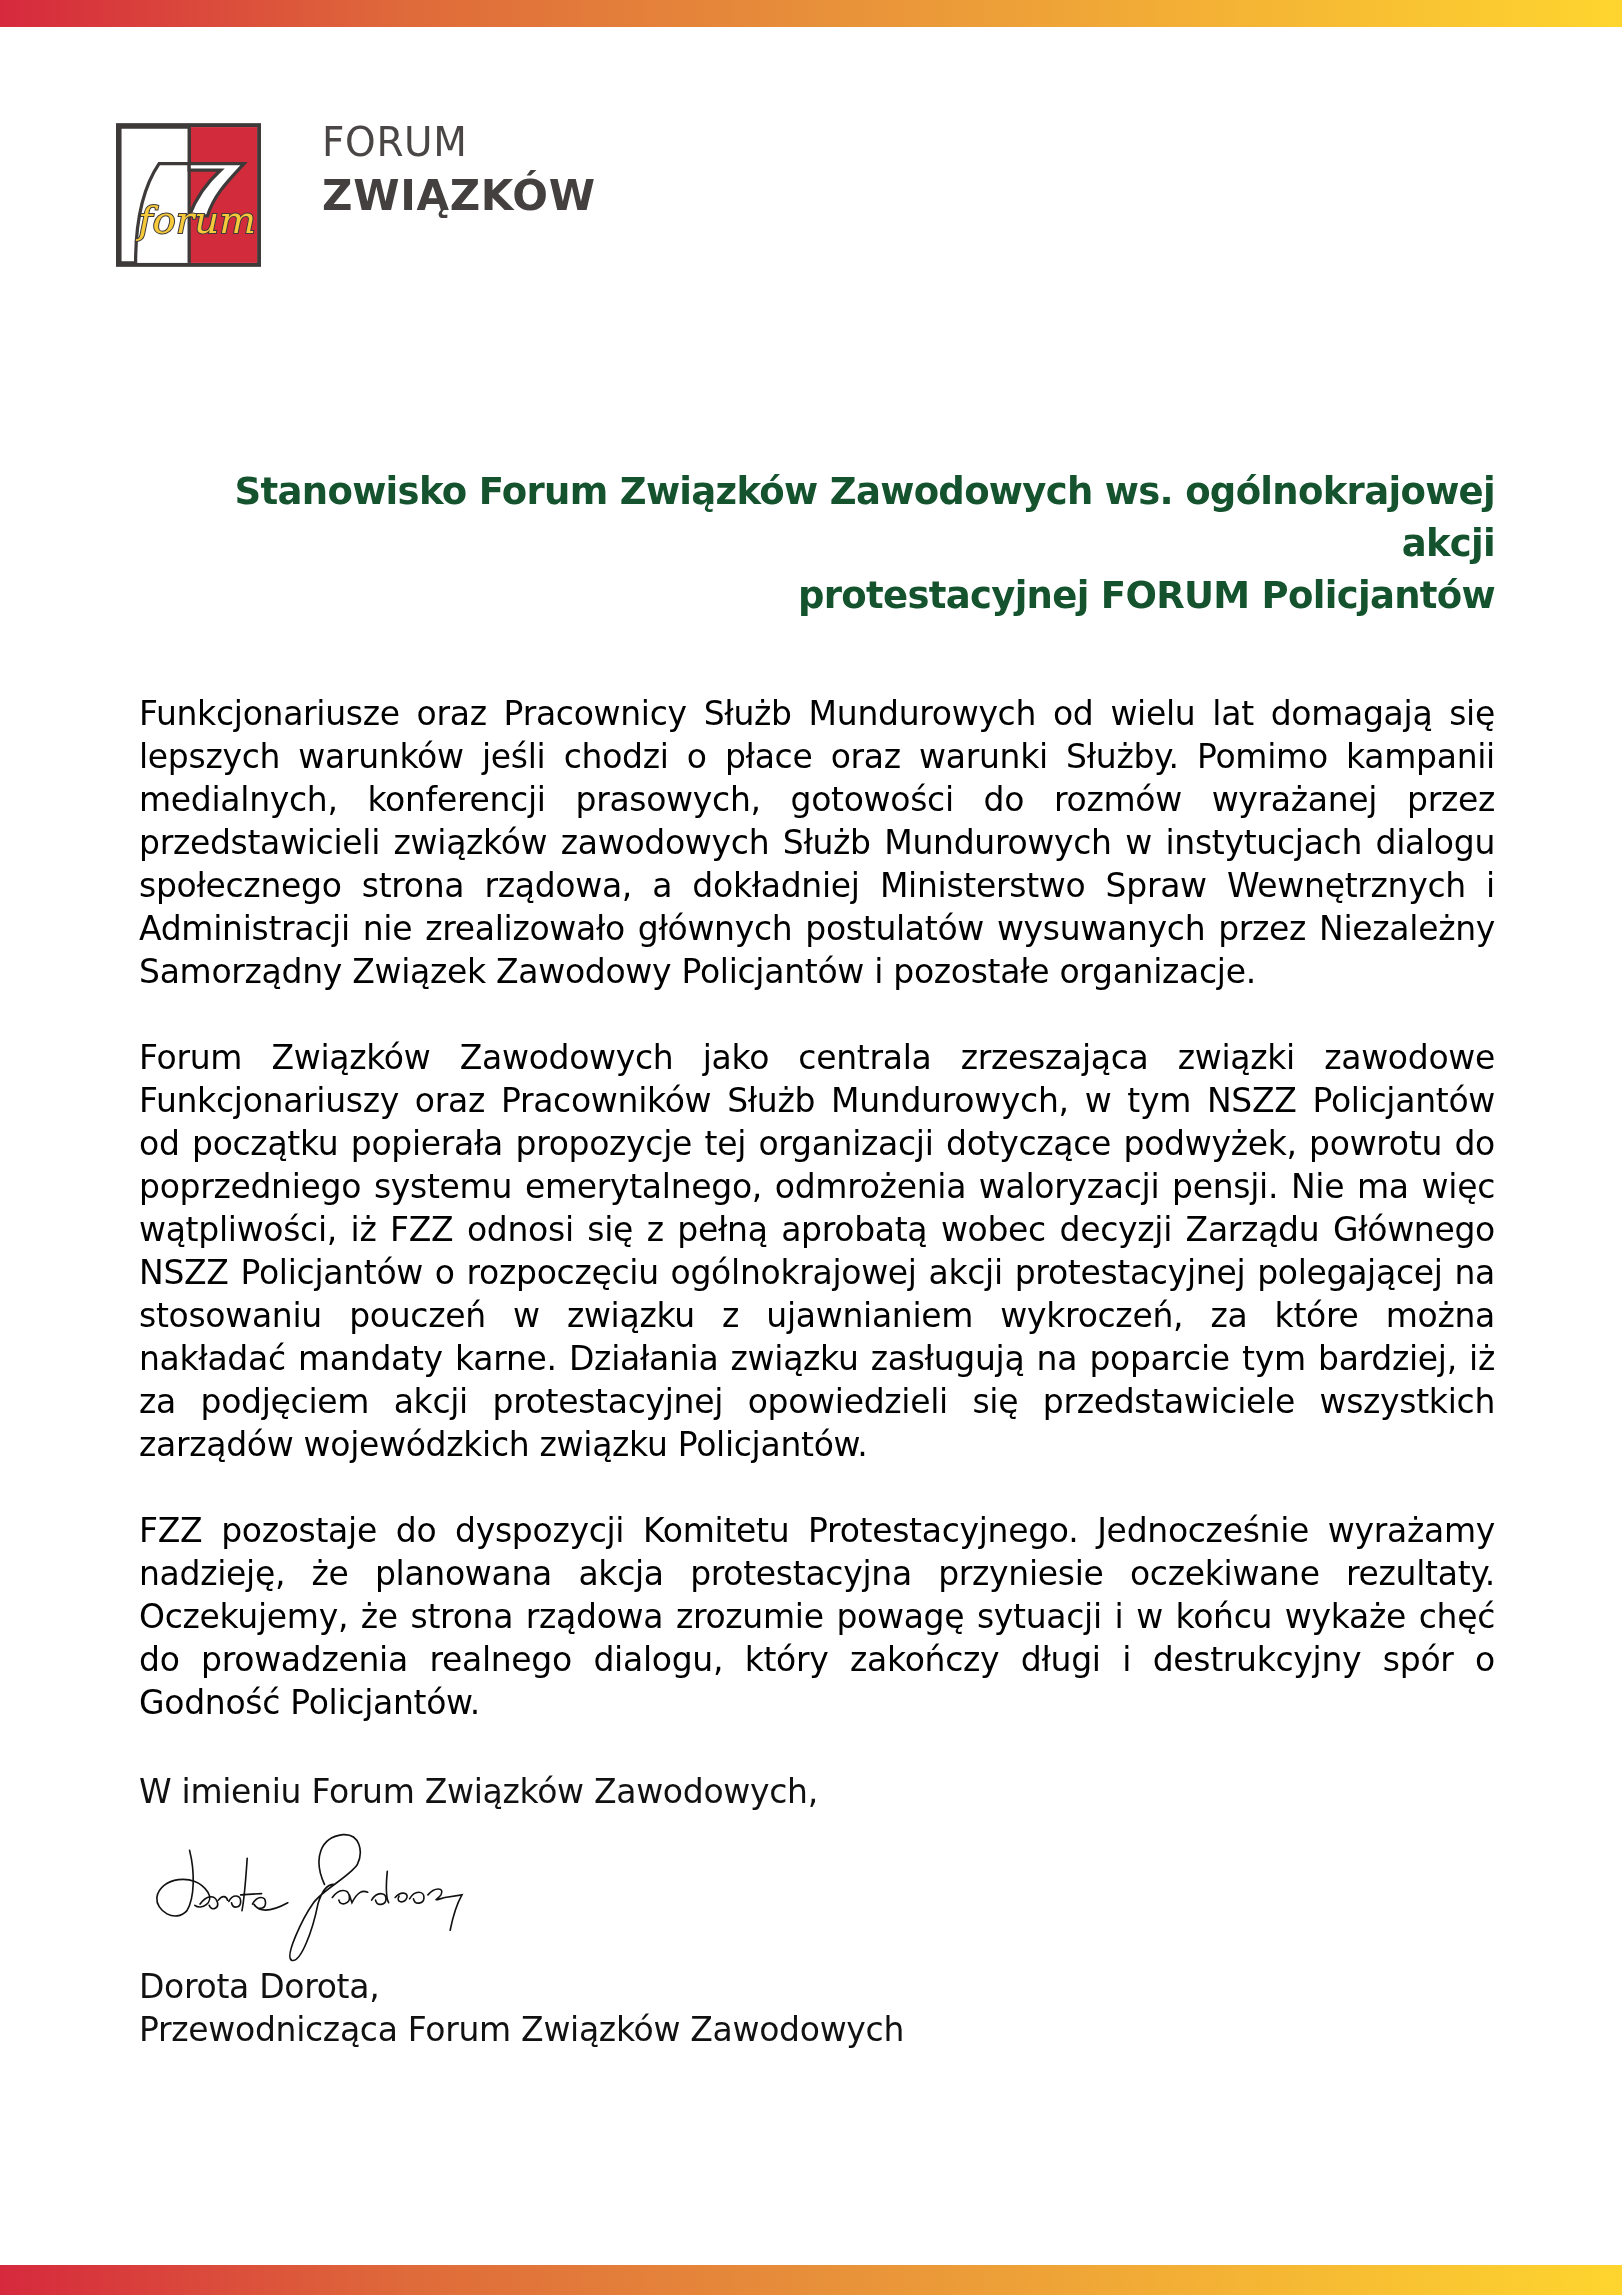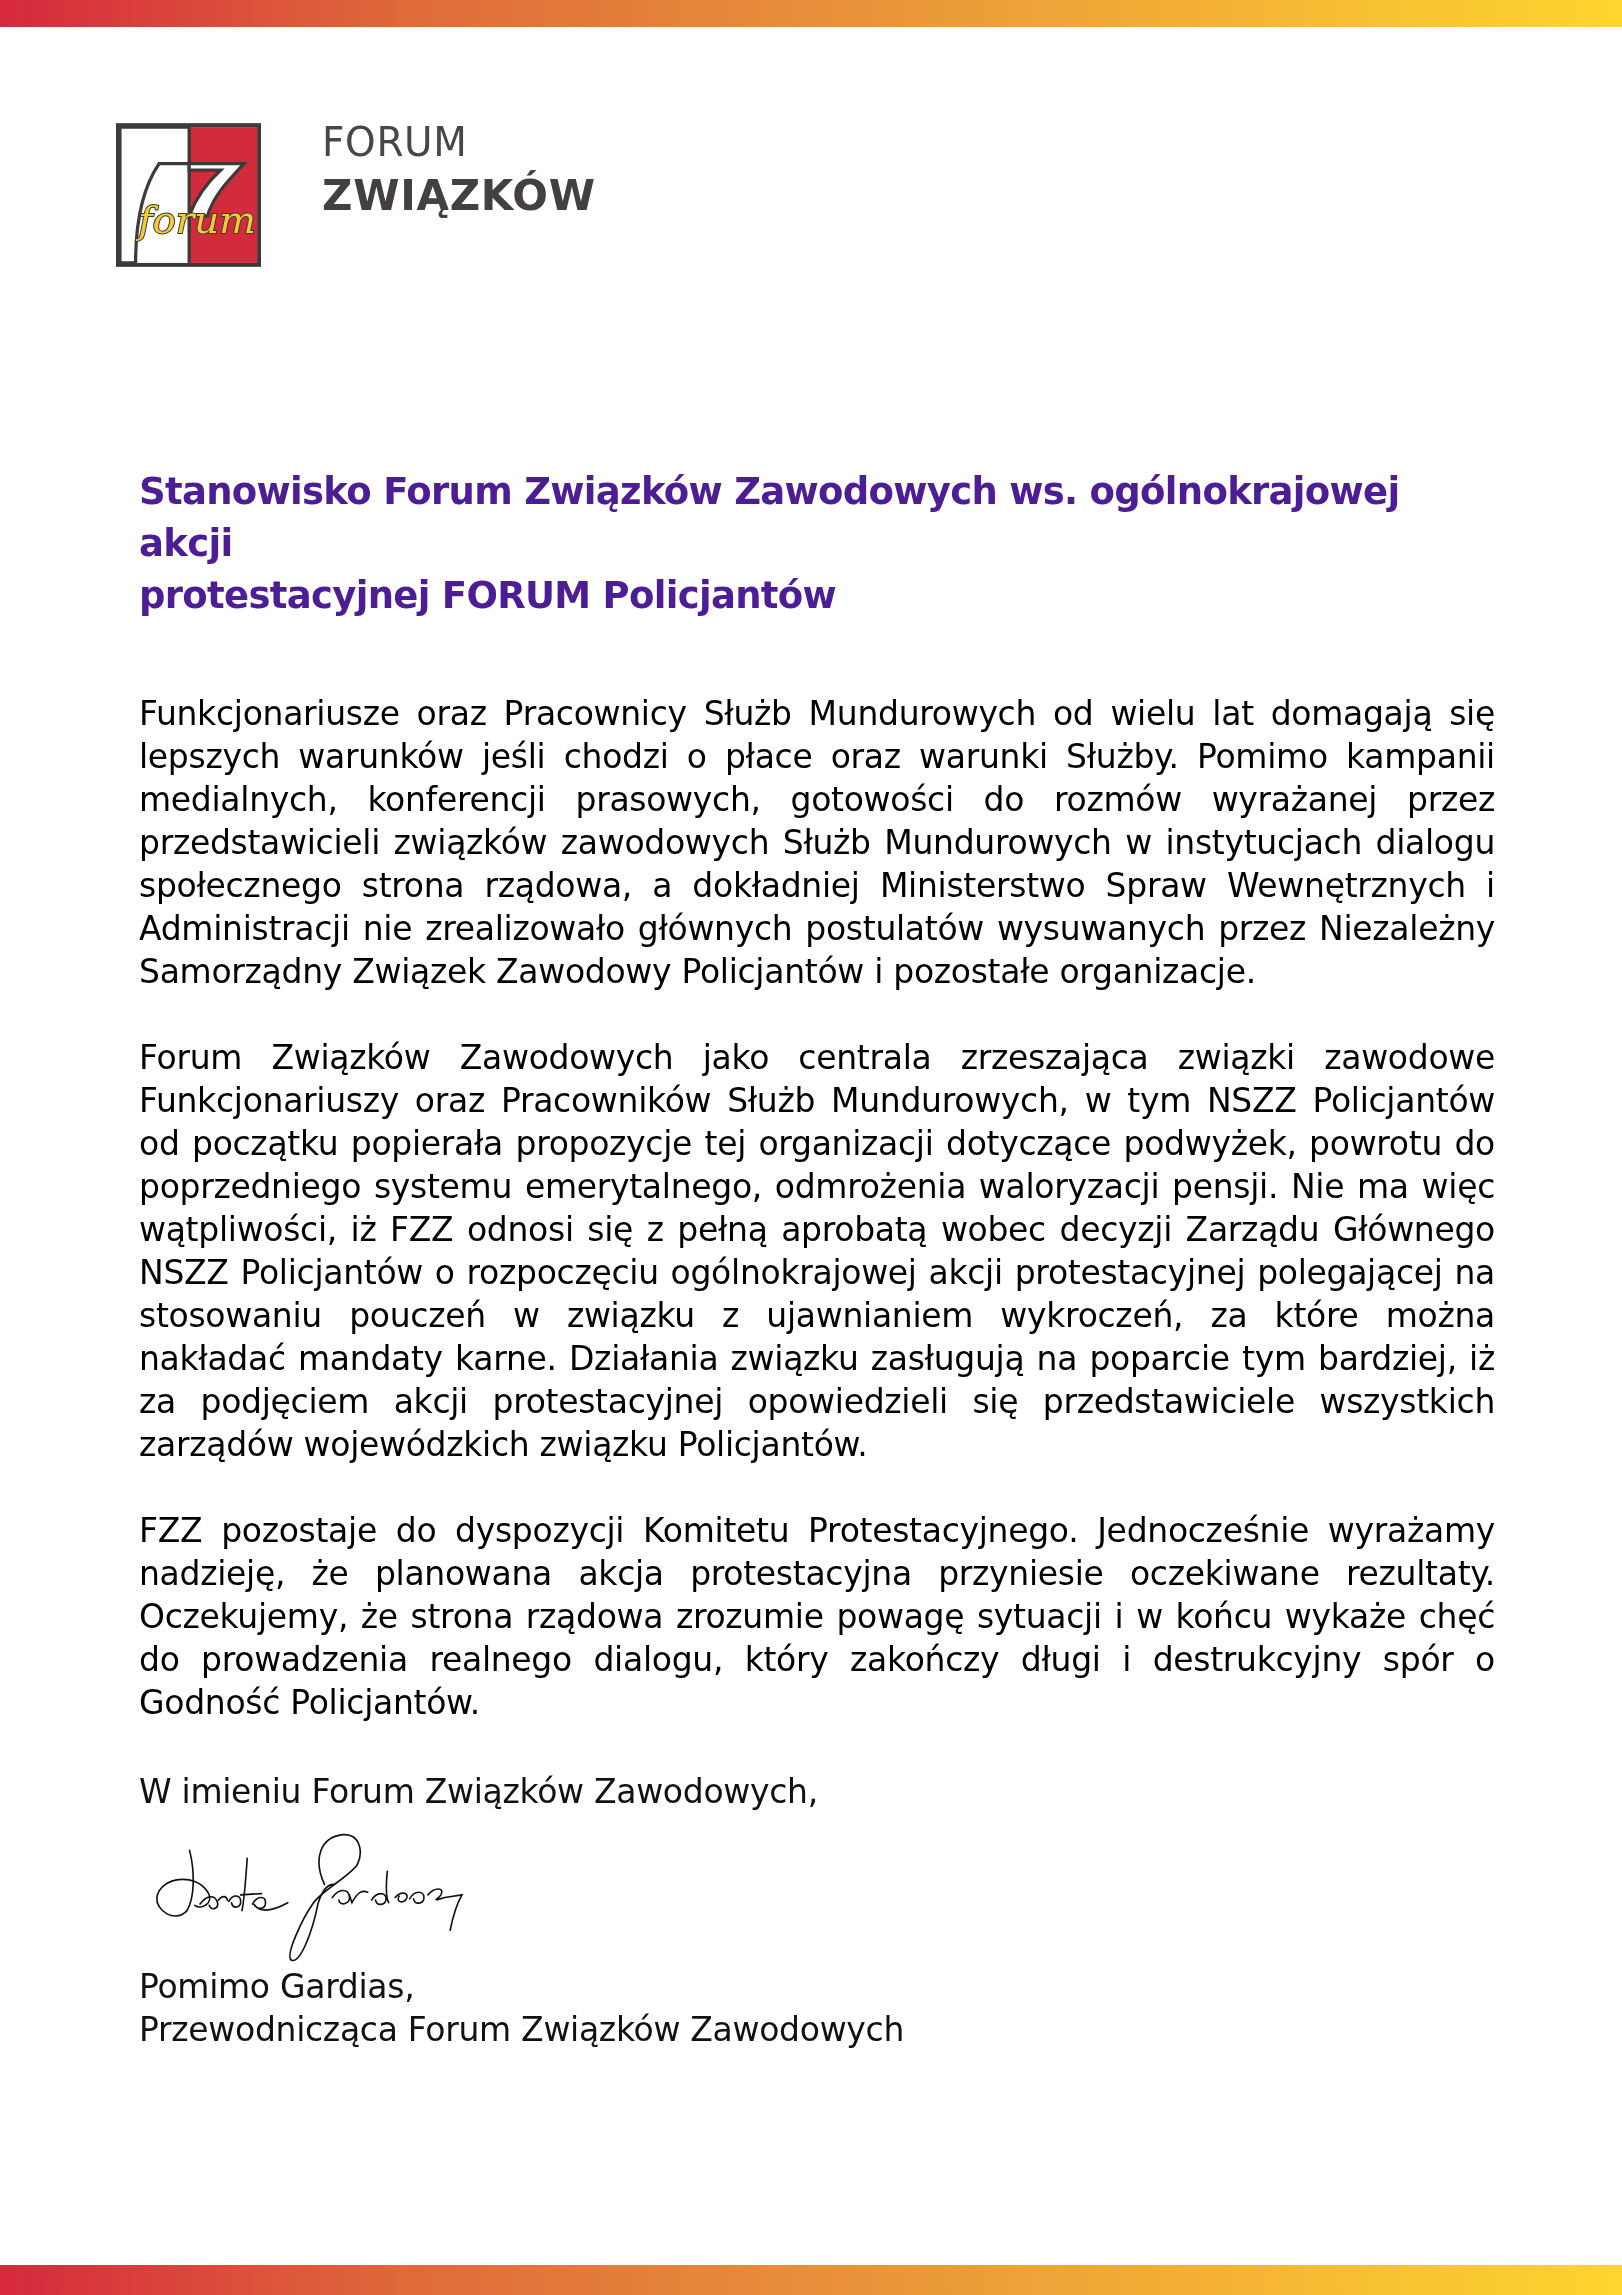--- a/index.html
+++ b/index.html
@@ -12,22 +12,22 @@
     background: linear-gradient(90deg, #d6293d 0%, #df6a3a 25%, #e78f3a 50%, #f4b235 75%, #fed52e 100%); }
   .bar.top { top: 0; height: 27px; }
   .bar.bottom { top: 2265px; height: 30px; }
 
   .logo { position: absolute; left: 116px; top: 123px; width: 145px; height: 144px; }
   .brand { position: absolute; left: 322px; top: 122px; color: #444040; }
   .brand .l1 { font-size: 41px; font-weight: 300; letter-spacing: 0.7px; line-height: 41px; font-family: "DejaVu Sans", sans-serif; font-weight: normal; transform: scaleX(0.95); transform-origin: left; color:#4a4646; }
   .brand .l2, .brand .l3 { font-size: 42px; font-weight: bold; line-height: 50px; font-family: "DejaVu Sans", sans-serif; letter-spacing: 0.7px; }
   .brand .l2 { margin-top: 7.9px; }
 
-  .title { position: absolute; left: 139px; width: 1356px; top: 466px; text-align: left;
-    font-size: 37px; font-weight: bold; line-height: 52px; color: #4c1d95;
+  .title { position: absolute; left: 139px; width: 1356px; top: 466px; text-align: right;
+    font-size: 37px; font-weight: bold; line-height: 52px; color: #14532d;
     font-family: "DejaVu Sans", sans-serif; letter-spacing: -0.7px; }
 
   .body { position: absolute; left: 139px; width: 1356px; top: 692px;
     font-size: 33px; line-height: 43px; text-align: justify; color: #000000;
     font-family: "DejaVu Sans", sans-serif; letter-spacing: -0.3px; }
   .body p { margin: 0 0 43px 0; text-align-last: left; }
 
   .closing { position: absolute; left: 139px; top: 1754px; font-size: 33px; line-height: 43px;
     font-family: "DejaVu Sans", sans-serif; letter-spacing: -0.3px; margin-top: 16px; }
   .signature { position: absolute; left: 149px; top: 1832px; width: 419px; height: 131px; }
@@ -81,18 +81,18 @@
 
     <path d="M78 110 C88 96 100 96 104 106 C108 116 96 122 92 112 M106 104 C112 96 118 98 120 104 M122 106 C128 94 140 96 140 106 C140 116 128 118 126 108 M150 40 C148 70 146 100 142 120 M140 96 L172 94 M158 110 C166 96 178 98 178 108 C178 118 166 120 160 110 C170 126 190 120 212 108"></path>
 
     <path d="M268 80 C250 40 262 8 296 4 C322 2 328 30 318 50 C304 70 262 90 250 110 C236 130 206 190 218 196 C232 200 250 150 258 110 C264 90 272 80 282 80"></path>
 
     <path d="M280 100 C290 86 304 86 306 98 C308 110 292 114 290 104 M306 96 L310 108 C318 92 326 88 334 92 M340 104 C348 90 362 92 362 102 C362 112 348 114 346 104 M364 60 C362 80 362 100 366 108 M376 100 C384 90 396 92 394 100 C390 110 376 108 382 98 M398 102 C406 88 420 90 420 100 C420 110 406 112 404 102 M426 96 C436 84 452 84 446 96 C440 104 430 106 452 100 L478 96 C470 110 464 130 460 150"></path>
   </svg>
 </div>
 
 <div class="signer">
-  <div>Pomimo Gardias,</div>
+  <div>Dorota Dorota,</div>
   <div>Przewodnicząca Forum Związków Zawodowych</div>
 </div>
 
 <div class="bar bottom"></div>
 
 
 </body></html>

